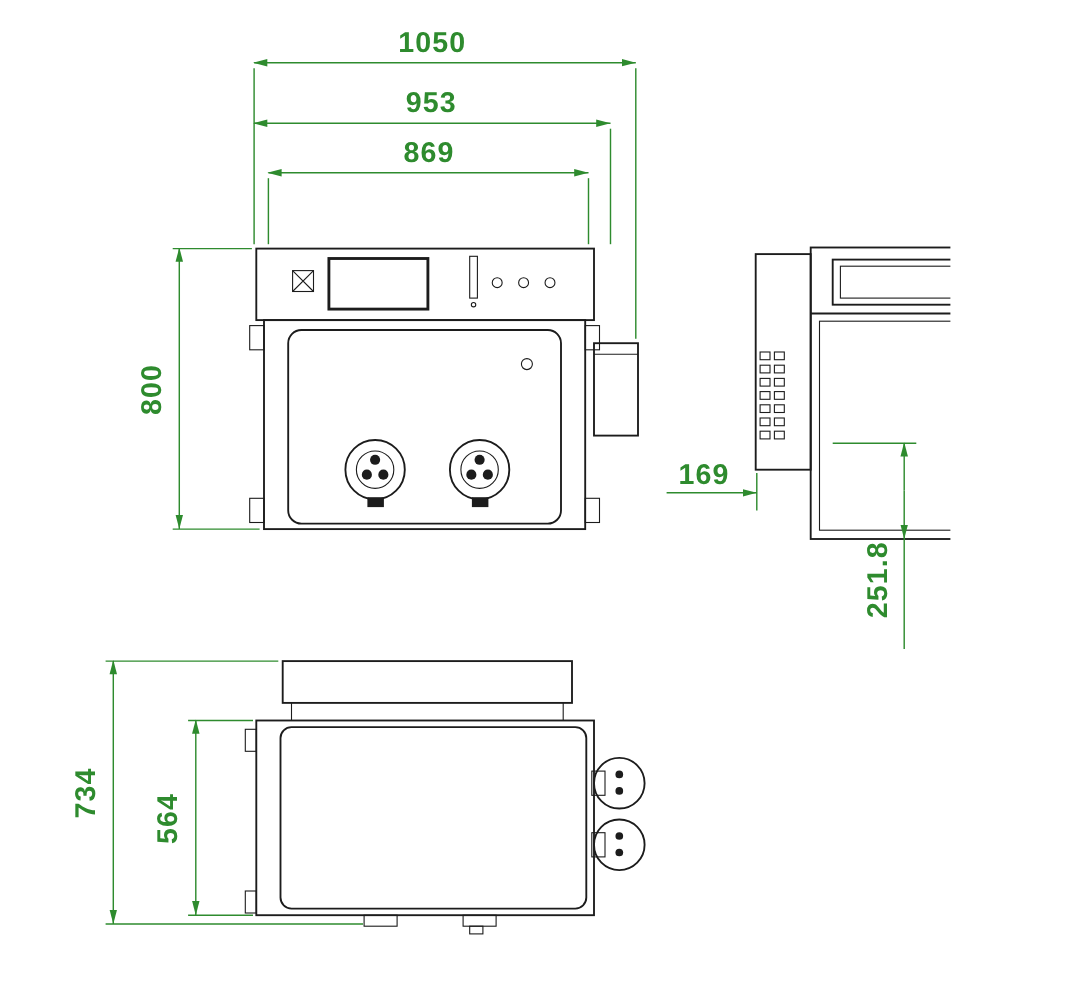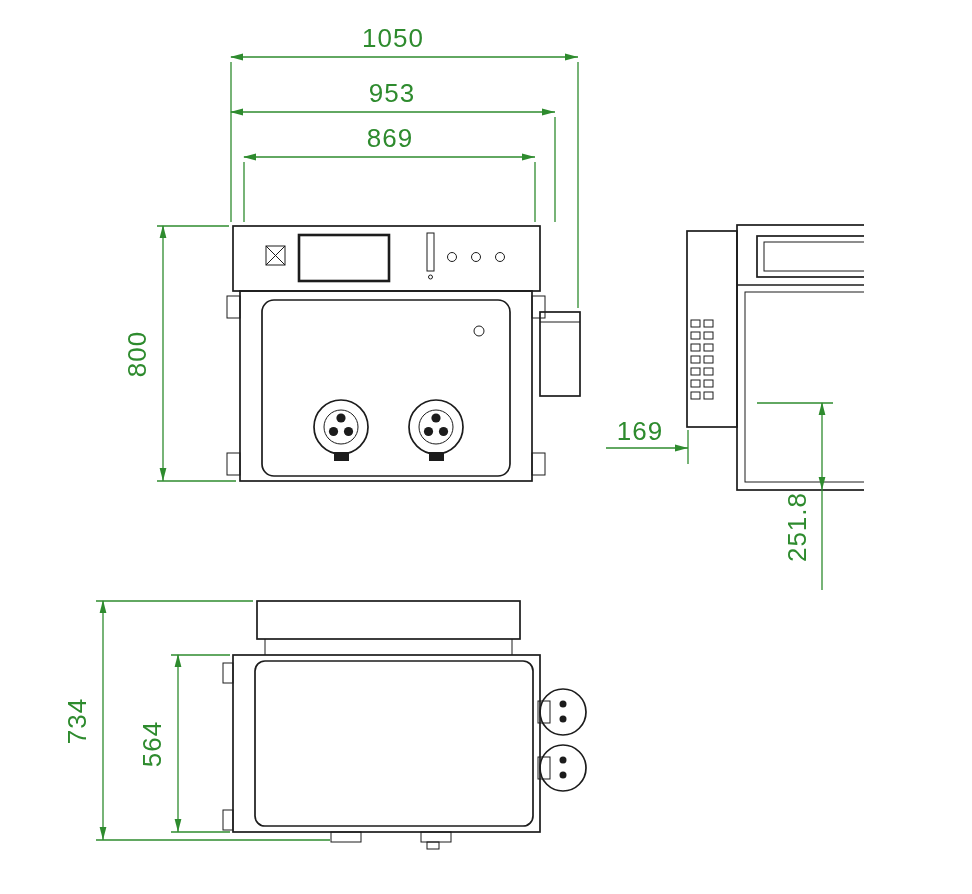--- a/index.html
+++ b/index.html
@@ -1,18 +1,18 @@
 <!DOCTYPE html>
 <html style="--dimension: #2e8b2e; --line: #1c1c1c; --background: #ffffff;"><head>
 <meta charset="utf-8">
 <style>
   :root { --dimension:#2e8b2e; --line:#1c1c1c; --background:#ffffff; }
   html,body { margin:0; padding:0; }
   body { background: var(--background,#fff); }
-  .stage { position:relative; width:864px; height:894px; background:var(--background,#fff); overflow:hidden; }
+  .stage { position:relative; width:864px; height:894px; background:var(--background,#fff); overflow:hidden;font-weight:bold; }
   svg { display:block; }
   .bl  { fill:none; stroke:var(--line,#1c1c1c); stroke-width:1.7; stroke-linejoin:miter; }
   .bld { fill:none; stroke:var(--line,#1c1c1c); stroke-width:2.6; }
   .blt { fill:none; stroke:var(--line,#1c1c1c); stroke-width:1; }
   .blf { fill:var(--line,#1c1c1c); stroke:none; }
   .dim { fill:none; stroke:var(--dimension,#2e8b2e); stroke-width:1.3; }
   .dimfill { fill:var(--dimension,#2e8b2e); stroke:none; }
   .dimtext { fill:var(--dimension,#2e8b2e); font-family:"Liberation Sans", sans-serif; font-size:26px; letter-spacing:1px; }
 </style>
 </head>

